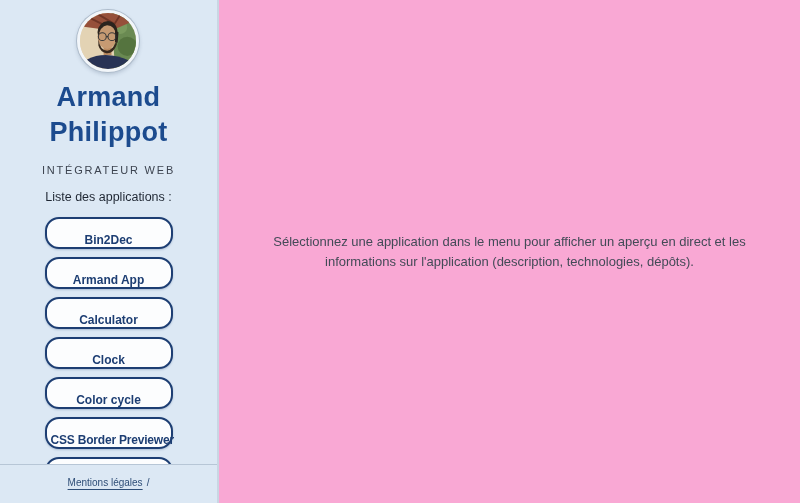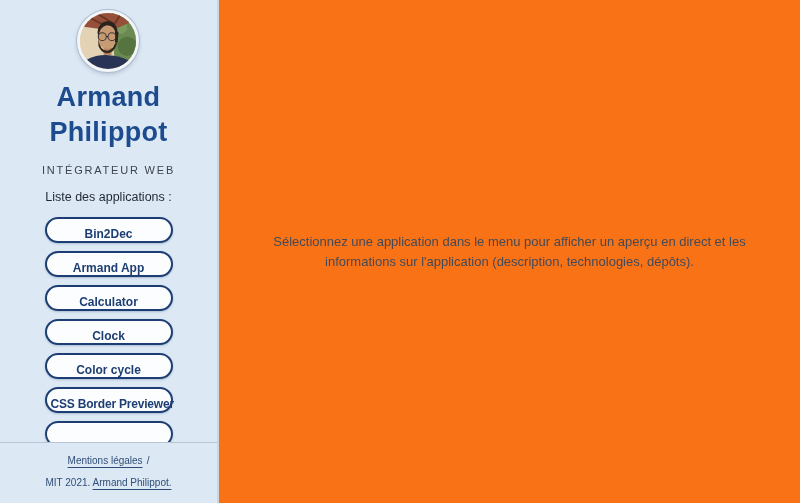--- a/index.html
+++ b/index.html
@@ -49,21 +49,21 @@
   }
   .apps ul {
     list-style: none; margin: 0; padding: 0;
     display: flex; flex-direction: column; gap: 8px; align-items: center;
   }
   .app-btn {
     display: block; width: 128px; height: 26px;
     border: 2px solid #1d3e73; border-radius: 14px;
     background: #fcfdfe; color: #1d3e73;
     font-family: inherit; font-size: 12px; font-weight: bold;
-    white-space: nowrap; padding: 8px 4px;
+    white-space: nowrap; padding: 14px 4px;
     box-shadow: 0 1px 2px rgba(29,62,115,.25);
     cursor: pointer;
   }
   .app-btn.wide { letter-spacing: -.2px; }
 
   
   .side-footer {
     flex: 0 0 auto; width: 100%;
     border-top: 1px solid #b7c6d6;
     text-align: center; padding: 7px 0 9px;
@@ -73,21 +73,21 @@
   .side-footer a {
     color: #2f4e77; text-decoration: underline;
     text-underline-offset: 3px; cursor: pointer;
   }
   .sep { margin-left: 4px; }
 
   
   .main {
     flex: 1 1 auto;
     display: flex; align-items: center; justify-content: center;
-    background: #f97316;
+    background: #f9a8d4;
   }
   .placeholder {
     margin: 0; max-width: 500px; text-align: center;
     font-size: 13px; line-height: 19.5px; color: #434a57;
   }
 </style>
 </head>
 <body>
 
 <div class="page">
@@ -145,24 +145,20 @@
         <li>
           <button class="app-btn"></button>
         </li>
       </ul>
     </nav>
 
     <footer class="side-footer">
       <p>
         <a>Mentions légales</a><span class="sep">/</span>
       </p>
-      <p>
-        <span>MIT 2021.</span>
-        <a>Armand Philippot.</a>
-      </p>
     </footer>
 
   </aside>
 
   <main class="main">
     <p class="placeholder">Sélectionnez une application dans le menu pour afficher un aperçu en direct et les informations sur l'application (description, technologies, dépôts).</p>
   </main>
 
 </div>
 

